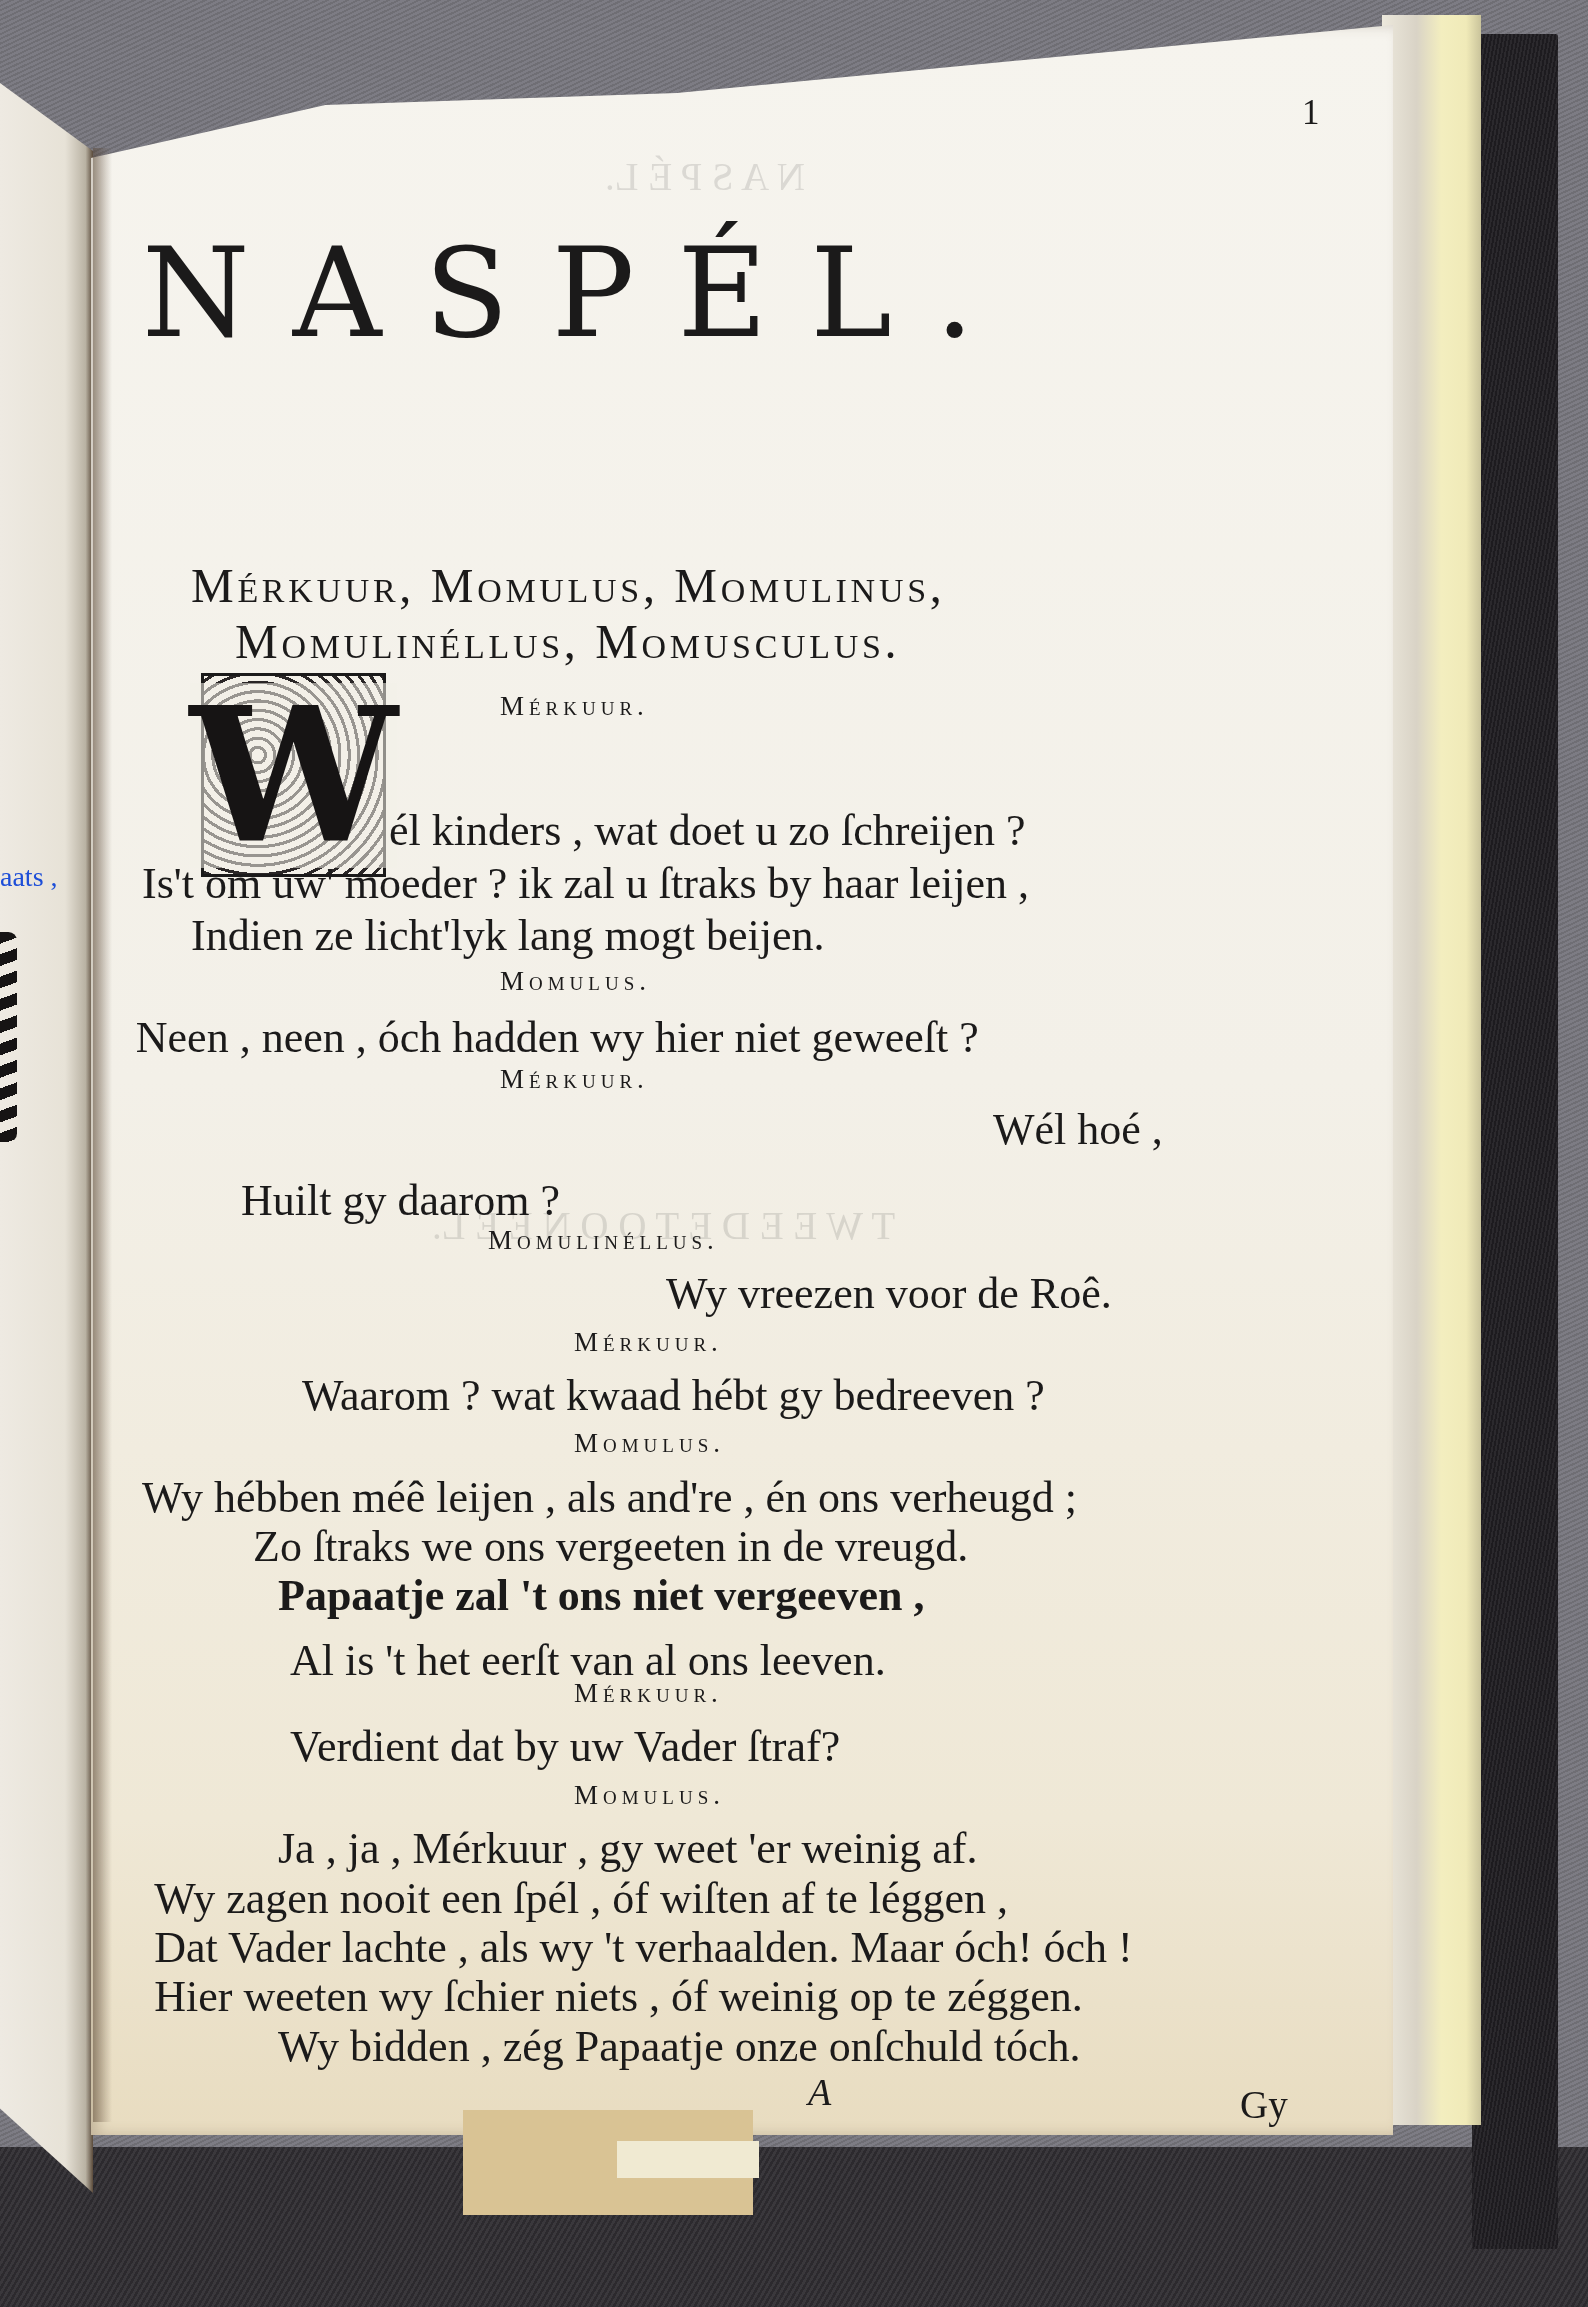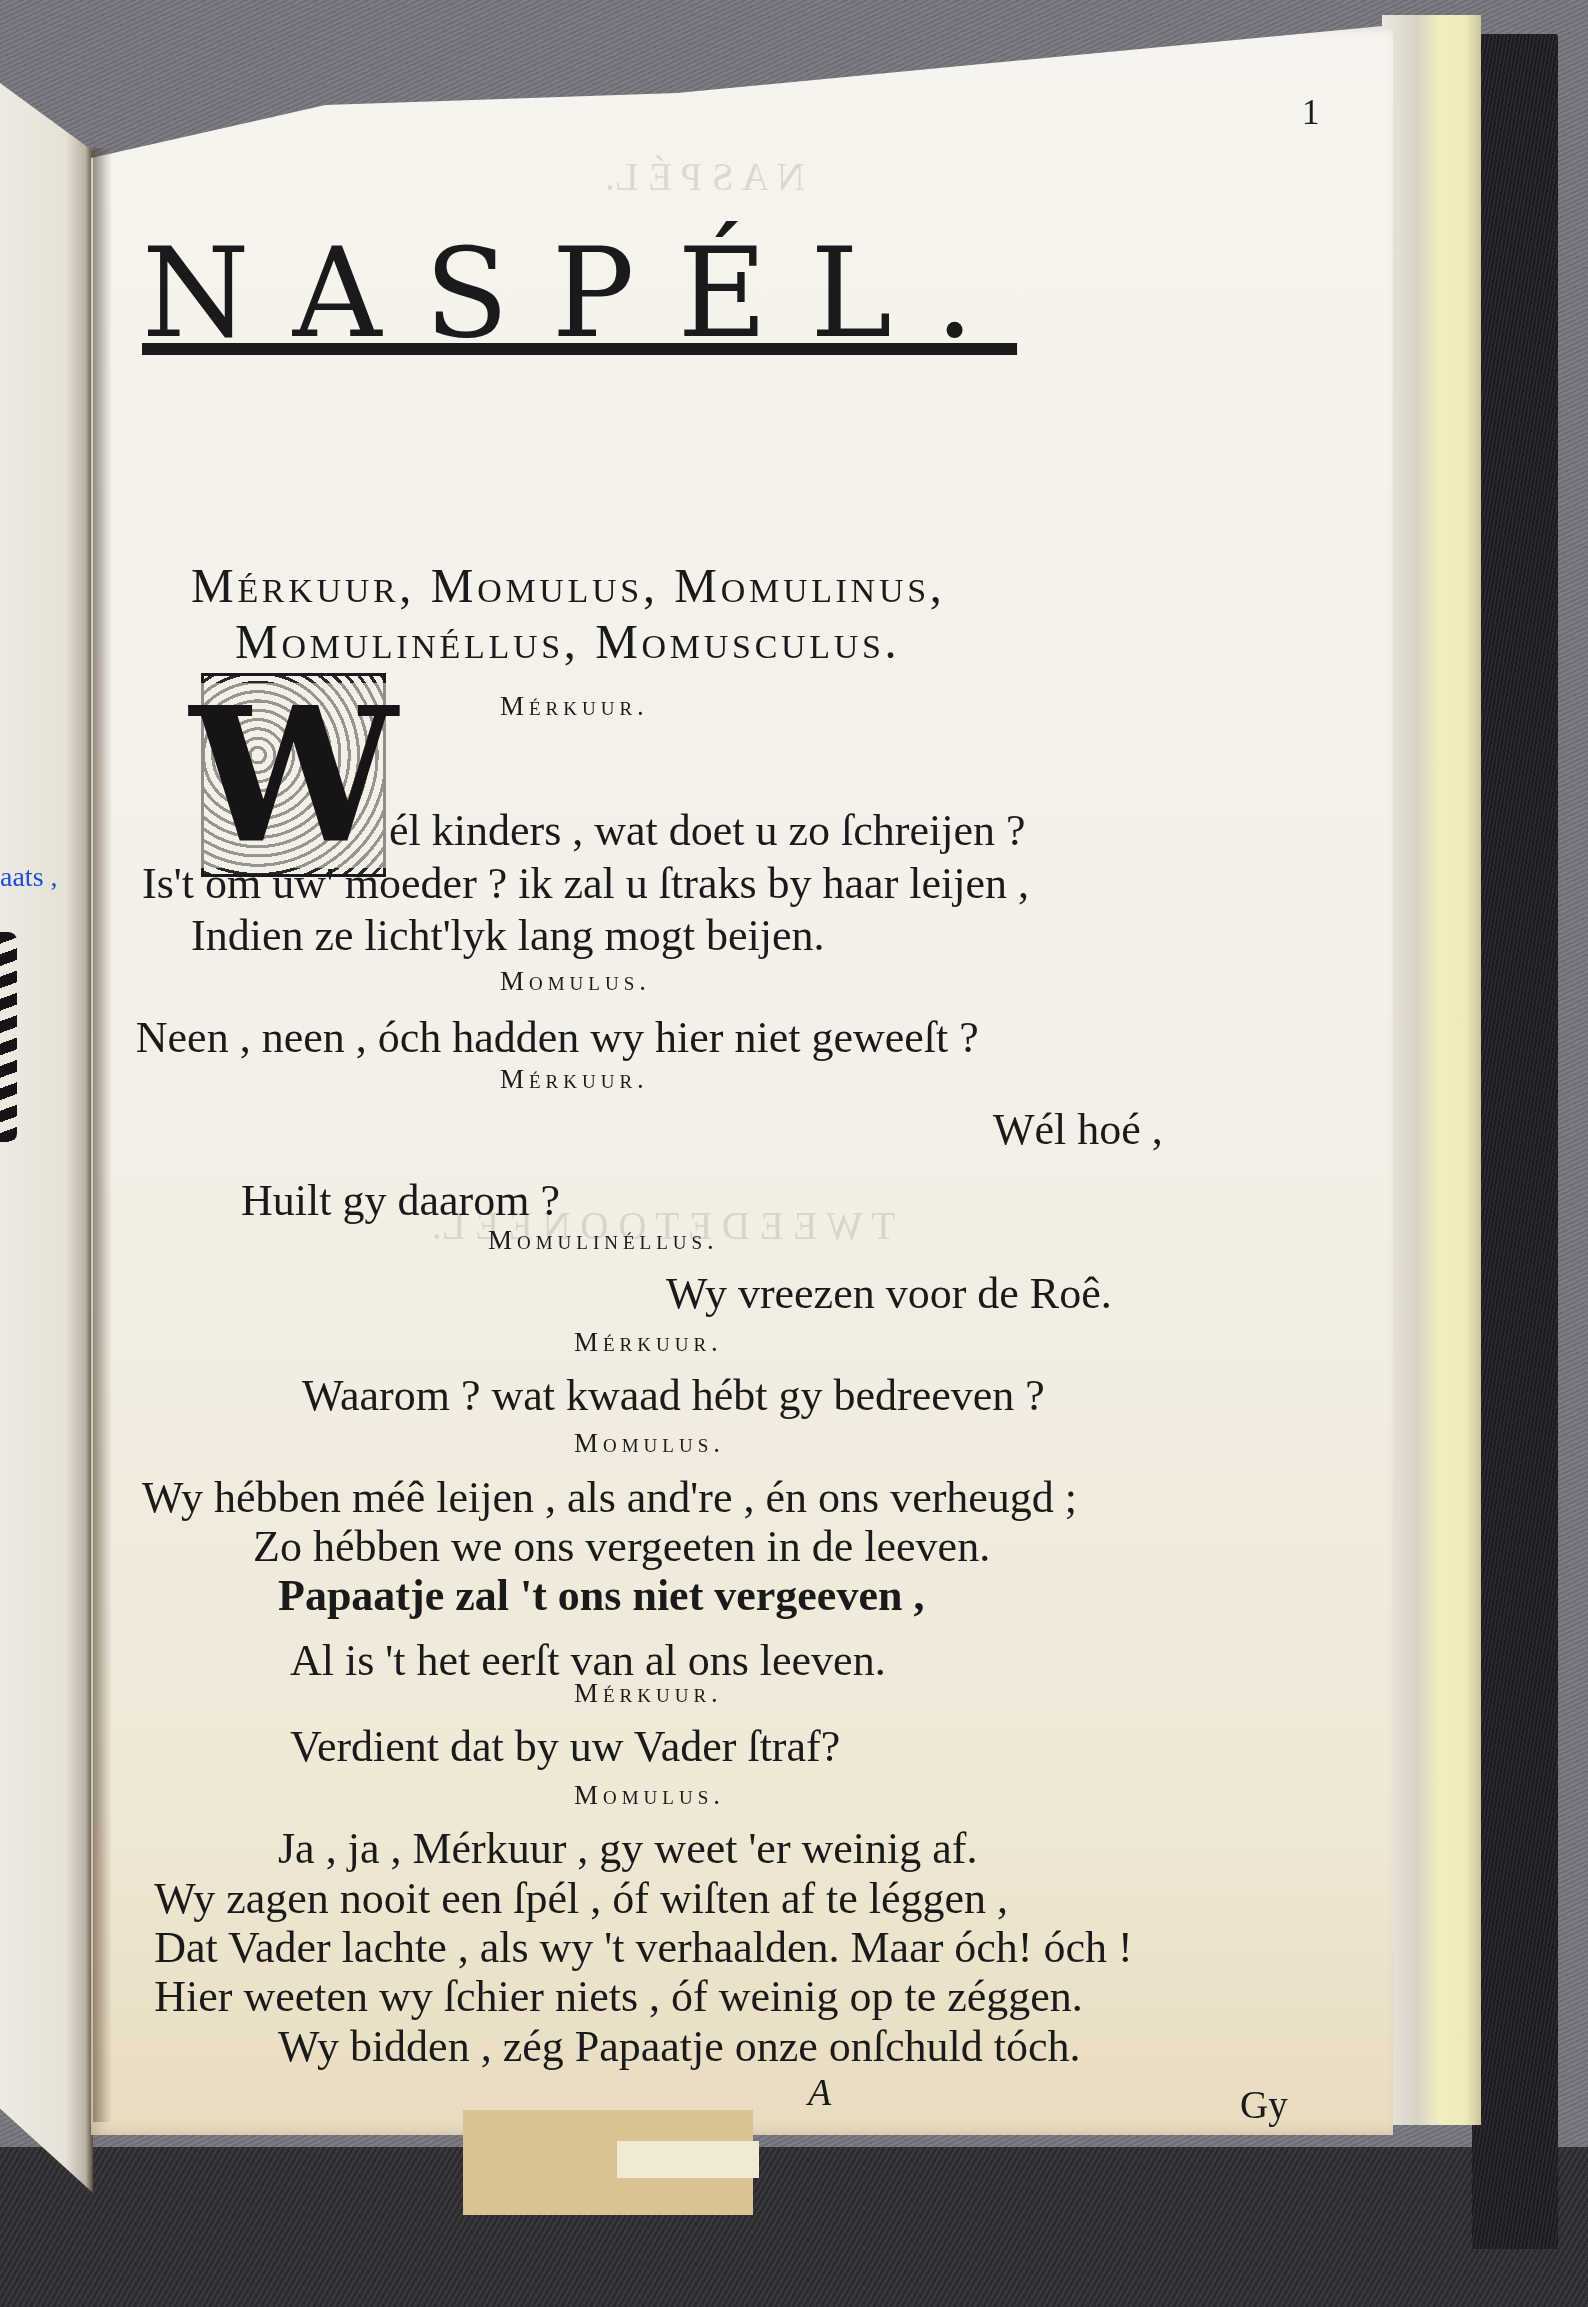--- a/index.html
+++ b/index.html
@@ -58,21 +58,21 @@
       transform: scaleX(-1);
     }
     .text-block {
       position: absolute; left: 142px; top: 0; width: 1209px; height: 2160px;
       color: #1b1a1a;
       font-family: "Liberation Serif", serif;
     }
     .line { position: absolute; white-space: nowrap; }
     .title {
       font-family: "DejaVu Serif", serif; font-size: 123px; letter-spacing: 43px;
-      top: 222px; left: 0; text-decoration: underline;
+      top: 222px; left: 0;
     }
     .page-num { font-size: 35px; top: 93px; left: 1160px; }
     .scene {
       font-family: "DejaVu Serif", serif; font-size: 68px; letter-spacing: 5px;
       top: 398px; left: 68px; font-weight: bold;
     }
     .cast { font-size: 48px; letter-spacing: 3.7px; font-variant: small-caps; }
     .speaker { font-size: 27px; letter-spacing: 5px; font-variant: small-caps; }
     .verse { font-size: 44px; }
     .dropcap {
@@ -138,21 +138,21 @@
   <div class="line verse" style="top:1175px; left:99px;text-align:right;">Huilt gy daarom ?</div>
 
   <div class="line speaker" style="top:1225px; left:346px;">Momulinéllus.</div>
   <div class="line verse" style="top:1268px; left:524px;">Wy vreezen voor de Roê.</div>
 
   <div class="line speaker" style="top:1327px; left:432px;">Mérkuur.</div>
   <div class="line verse" style="top:1370px; left:160px;">Waarom ? wat kwaad hébt gy bedreeven ?</div>
 
   <div class="line speaker" style="top:1428px; left:432px;">Momulus.</div>
   <div class="line verse" style="top:1472px; left:0px;">Wy hébben méê leijen , als and're , én ons verheugd ;</div>
-  <div class="line verse" style="top:1521px; left:111px;">Zo hébben we ons vergeeten in de leeven.</div>
+  <div class="line verse" style="top:1521px; left:111px;">Zo ſtraks we ons vergeeten in de vreugd.</div>
   <div class="line verse" style="top:1570px; left:136px;font-weight:bold;">Papaatje zal 't ons niet vergeeven ,</div>
   <div class="line verse" style="top:1623px; left:148px;margin-top:12px;">Al is 't het eerſt van al ons leeven.</div>
 
   <div class="line speaker" style="top:1678px; left:432px;">Mérkuur.</div>
   <div class="line verse" style="top:1721px; left:148px;">Verdient dat by uw Vader ſtraf?</div>
 
   <div class="line speaker" style="top:1780px; left:432px;">Momulus.</div>
   <div class="line verse" style="top:1823px; left:136px;">Ja , ja , Mérkuur , gy weet 'er weinig af.</div>
   <div class="line verse" style="top:1873px; left:12.3px;">Wy zagen nooit een ſpél , óf wiſten af te léggen ,</div>
   <div class="line verse" style="top:1922px; left:12.3px;">Dat Vader lachte , als wy 't verhaalden. Maar óch! óch !</div>

